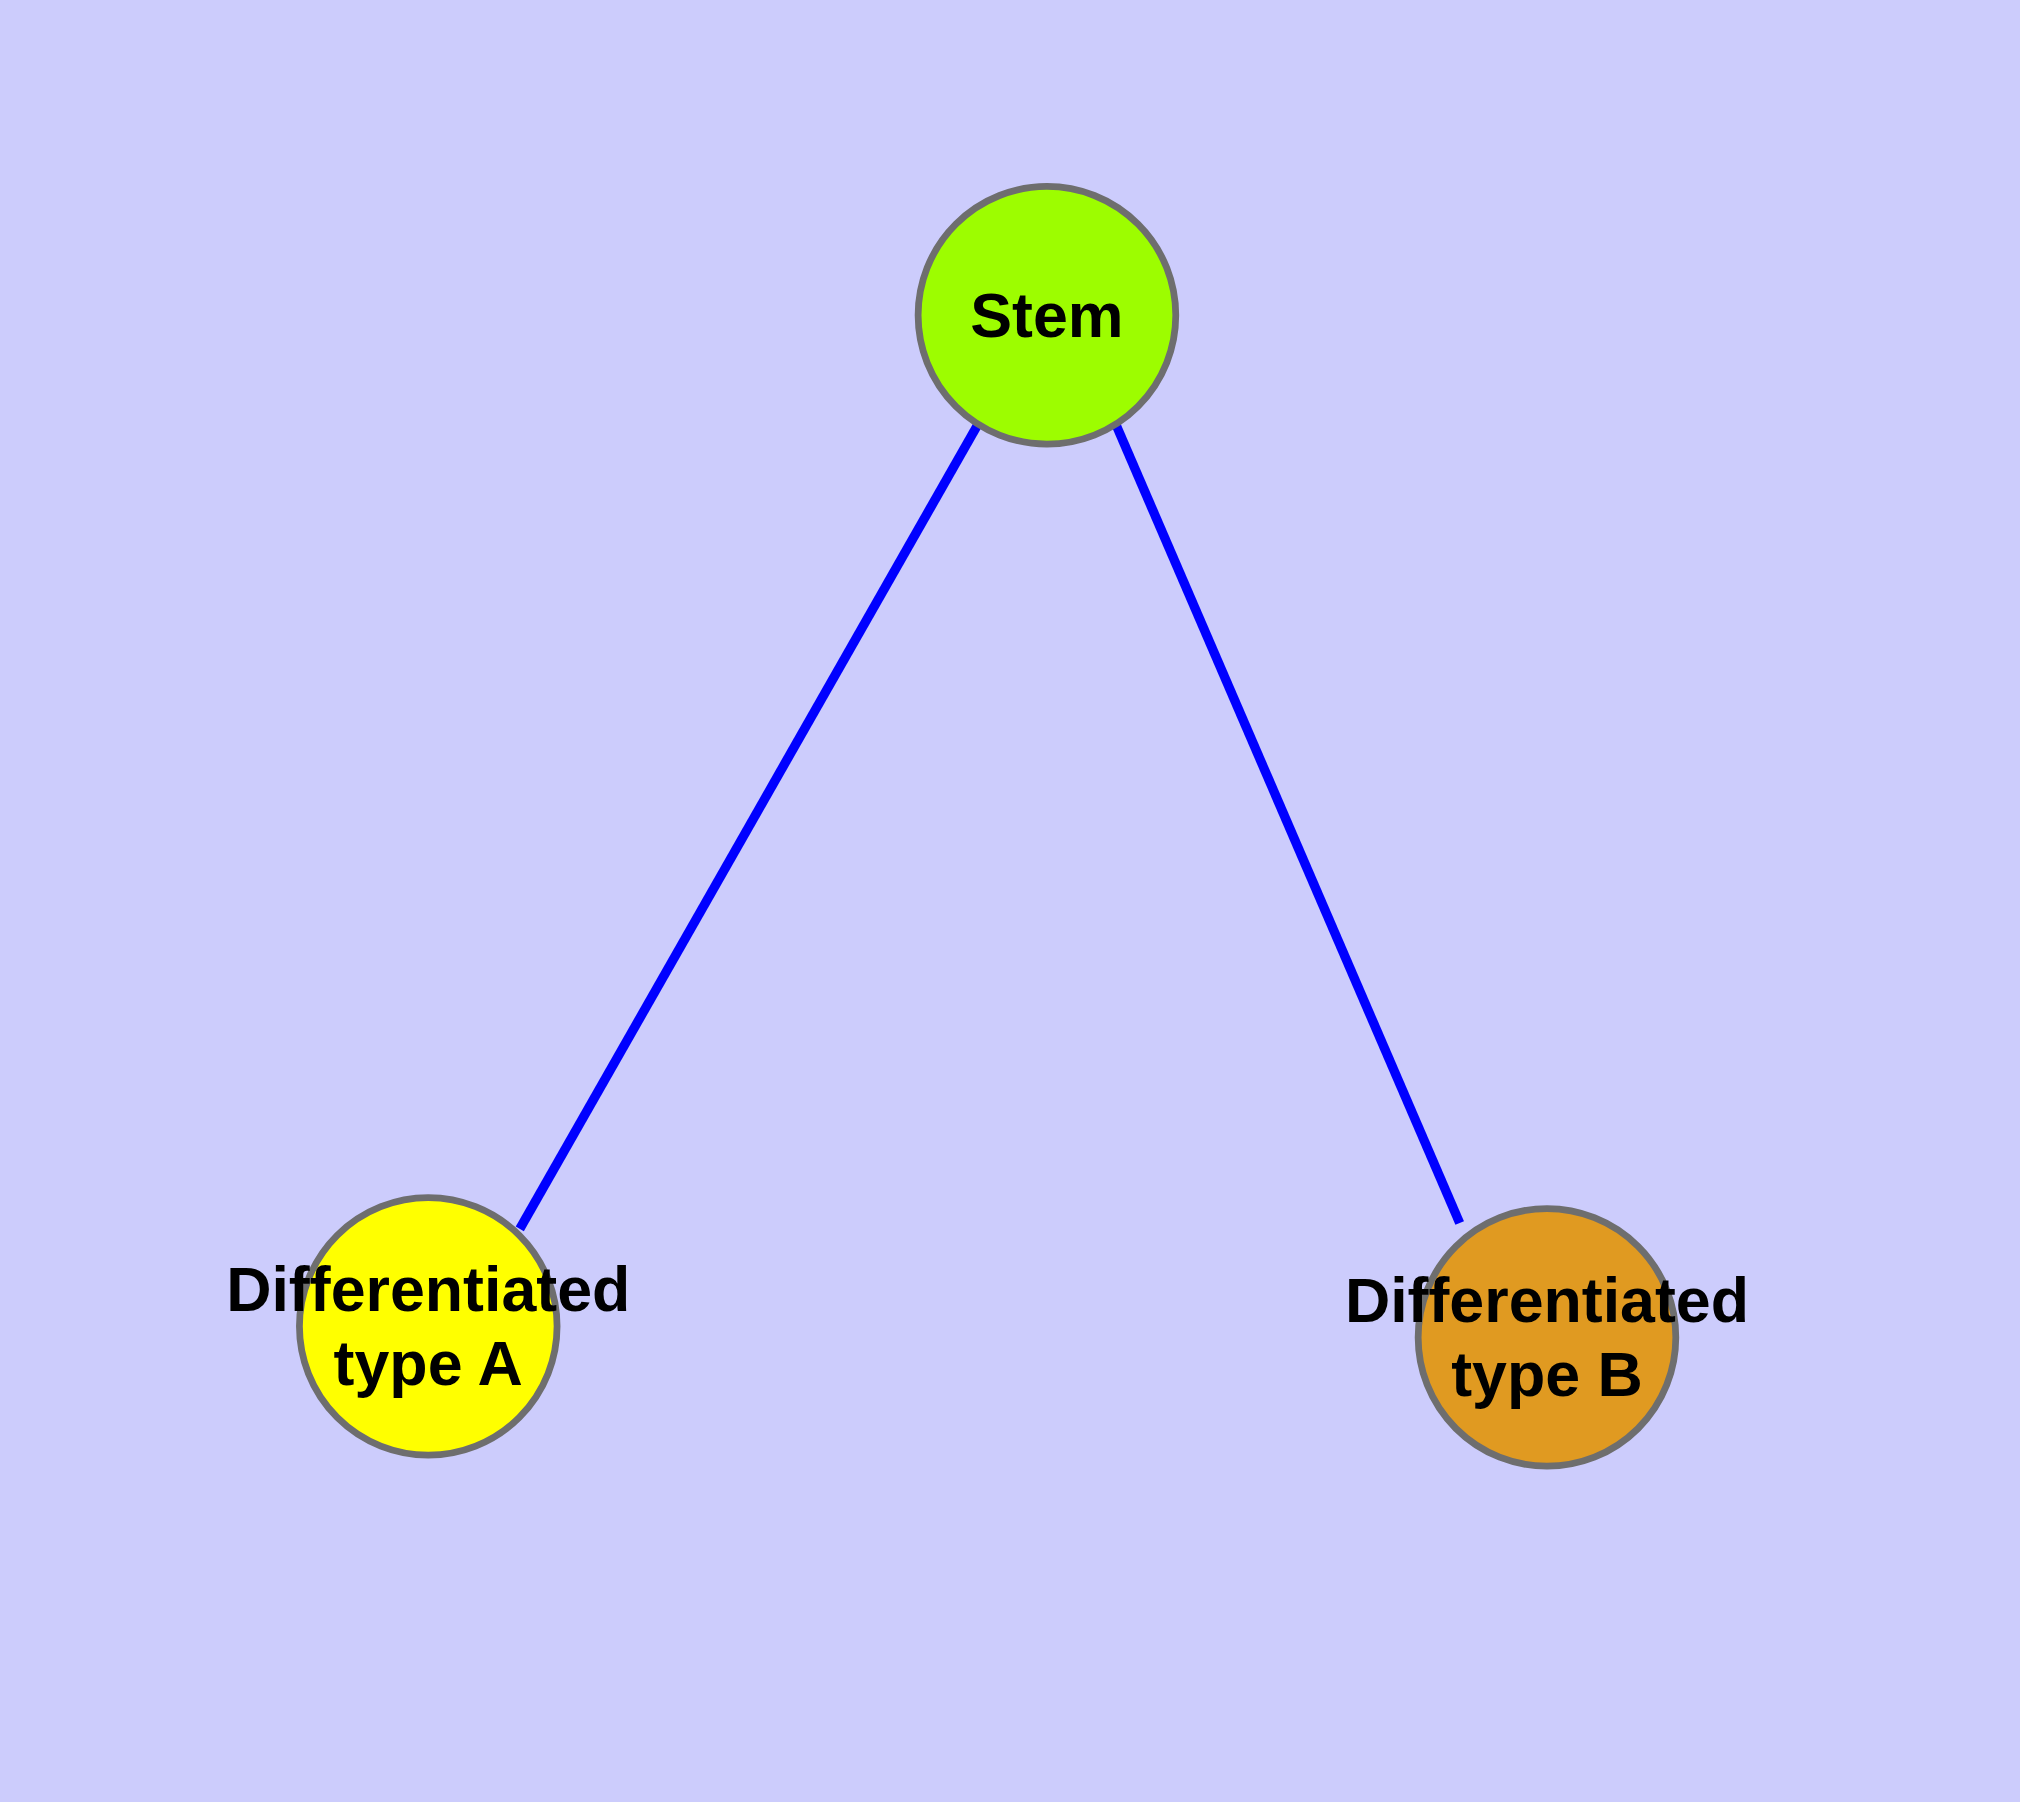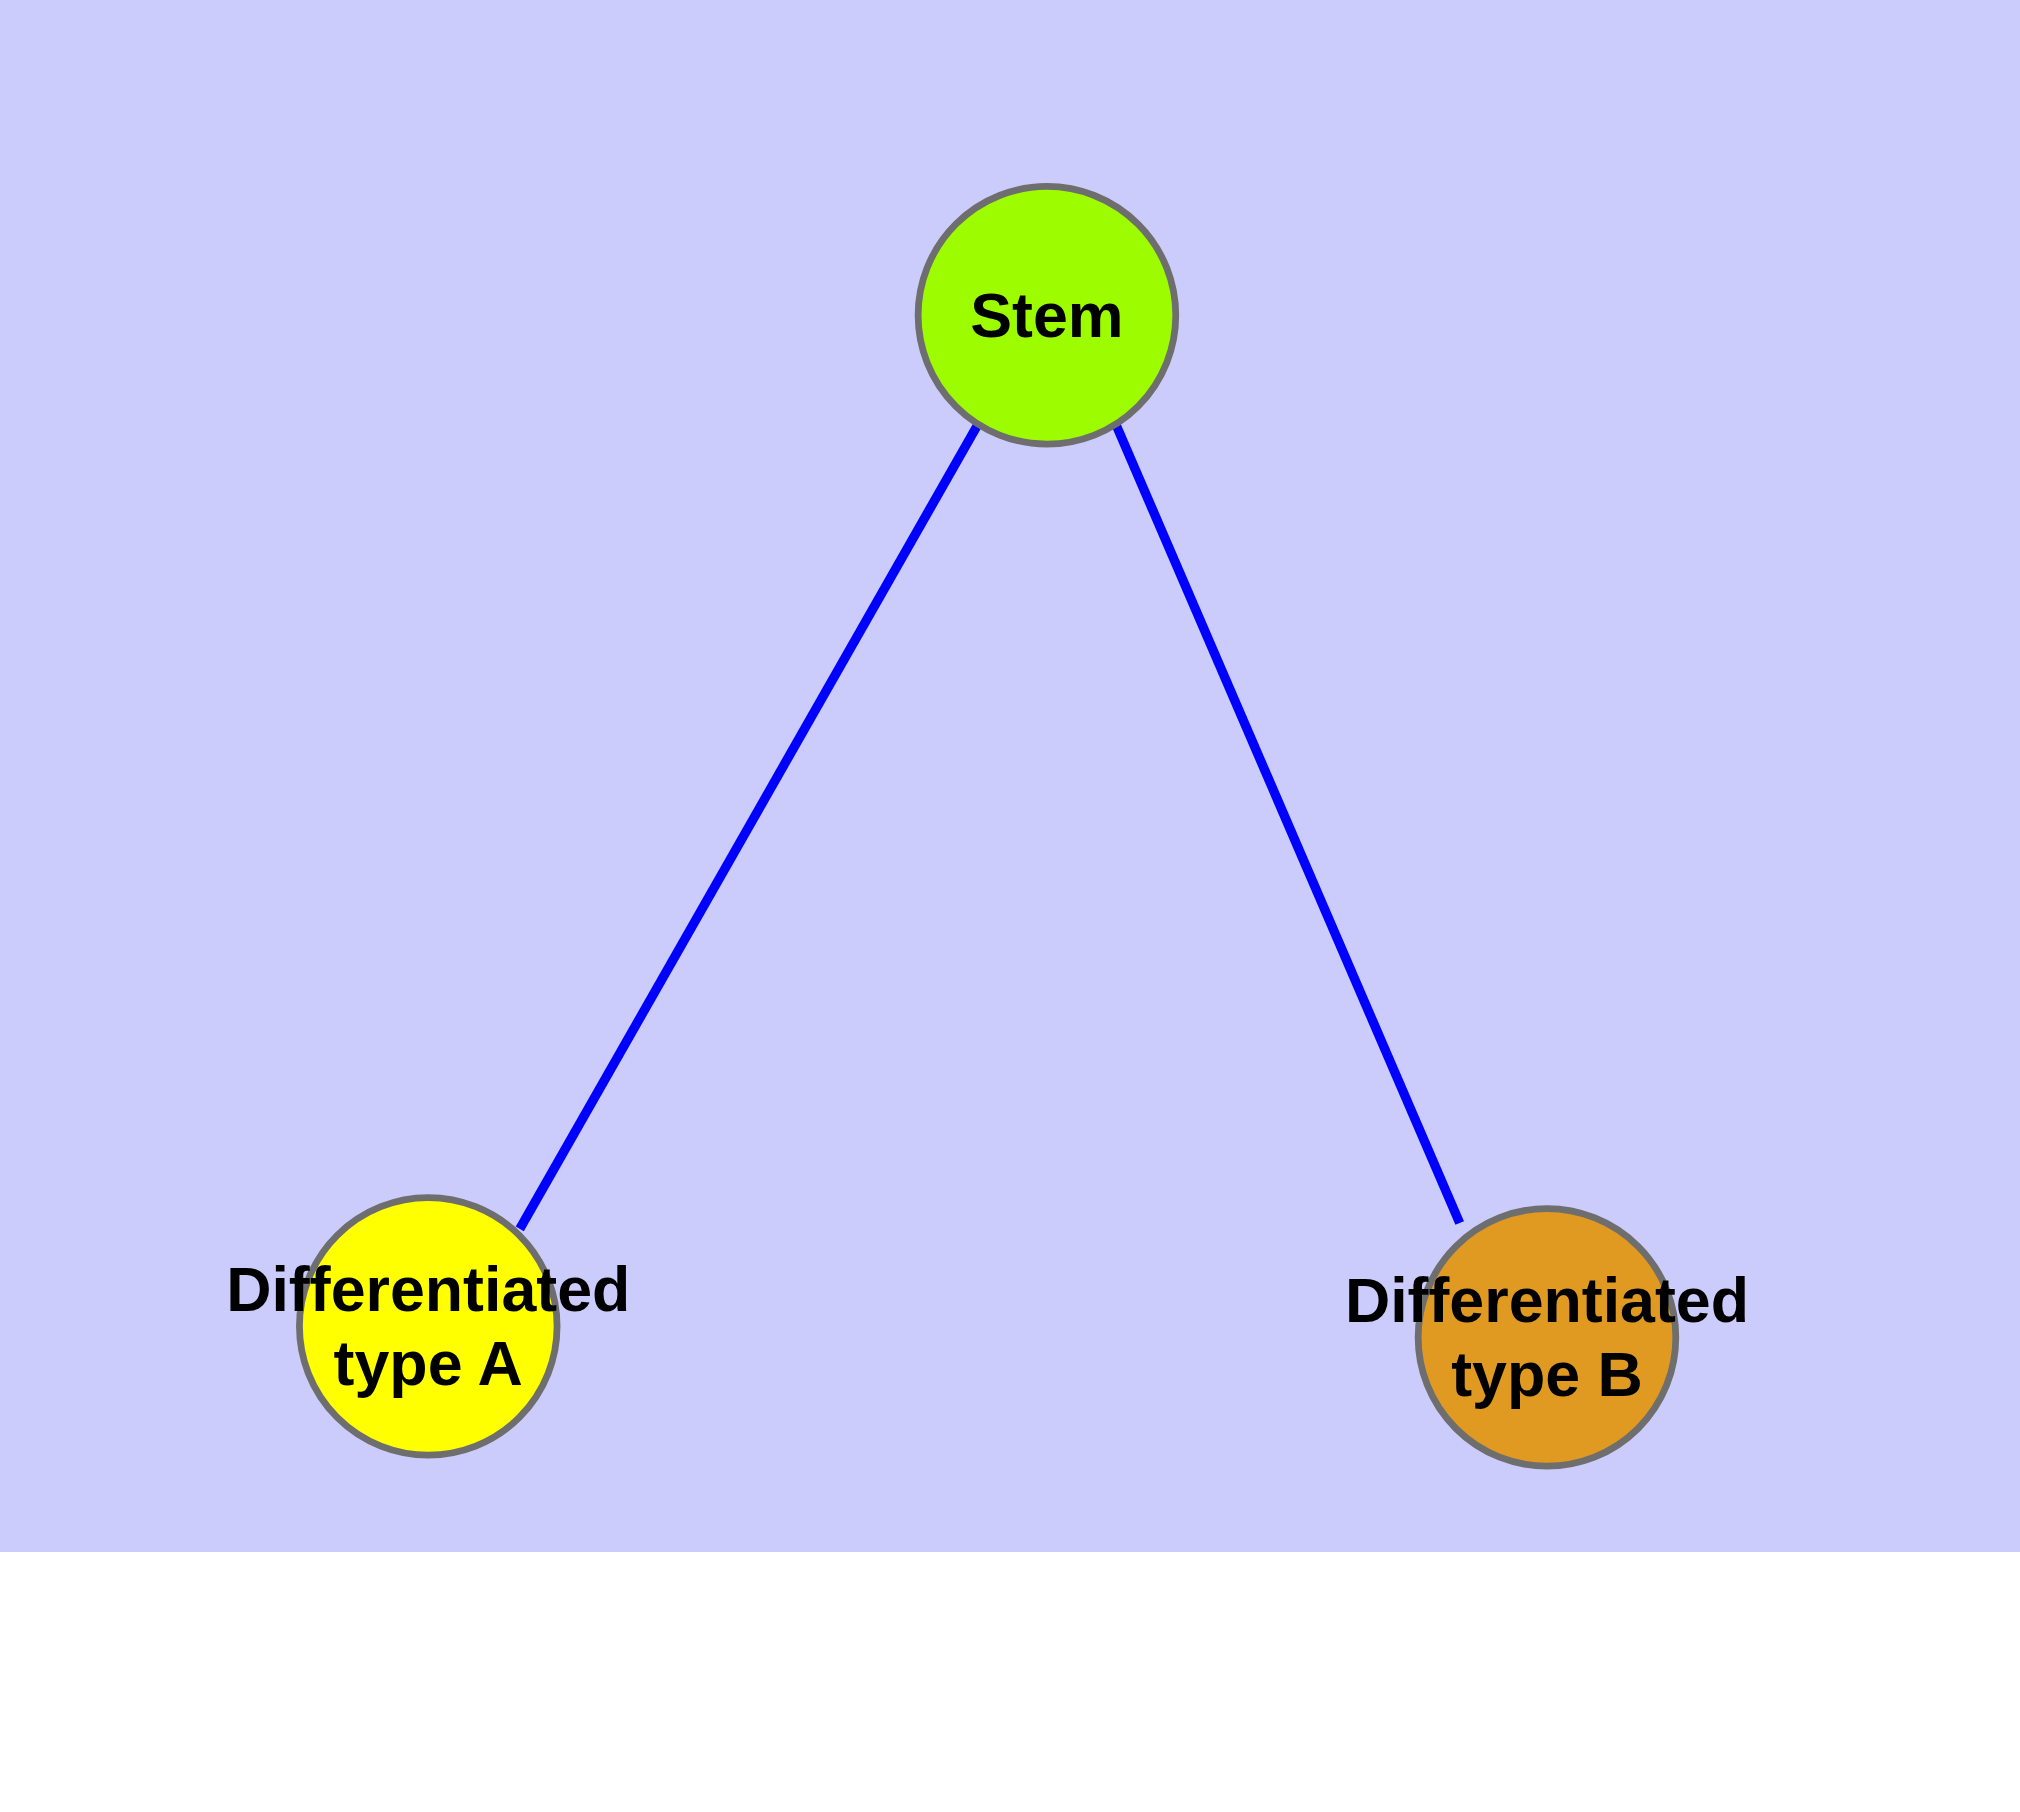--- a/index.html
+++ b/index.html
@@ -42,21 +42,21 @@
     stroke: #6e6e6e;
   }
   .edge-line {
     stroke: #0000ff;
     stroke-linecap: butt;
   }
 </style>
 </head>
 <body>
 
-<div id="canvas" style="width: 2021px; height: 1552px;">
+<div id="canvas" style="width: 2021px; height: 1812px;">
   <div id="plot-bg" style="width: 2021px; background: rgb(204, 204, 252);"></div>
   <svg id="graph-svg" viewBox="0 0 2384 2138">
     <g id="edges-layer">
         <line x1="1154" y1="500" x2="613" y2="1450" stroke="#0000ff" stroke-width="11" class="edge-line"></line>
         <line x1="1316" y1="500" x2="1722" y2="1443" stroke="#0000ff" stroke-width="11" class="edge-line"></line>
       </g>
     <g id="nodes-layer">
         <circle cx="1235" cy="372" r="152" fill="#9dfd00" stroke="#6e6e6e" stroke-width="8" class="node-circle"></circle>
         <circle cx="505" cy="1565" r="152" fill="#ffff00" stroke="#6e6e6e" stroke-width="8" class="node-circle"></circle>
         <circle cx="1825" cy="1578" r="152" fill="#e09a21" stroke="#6e6e6e" stroke-width="8" class="node-circle"></circle>

